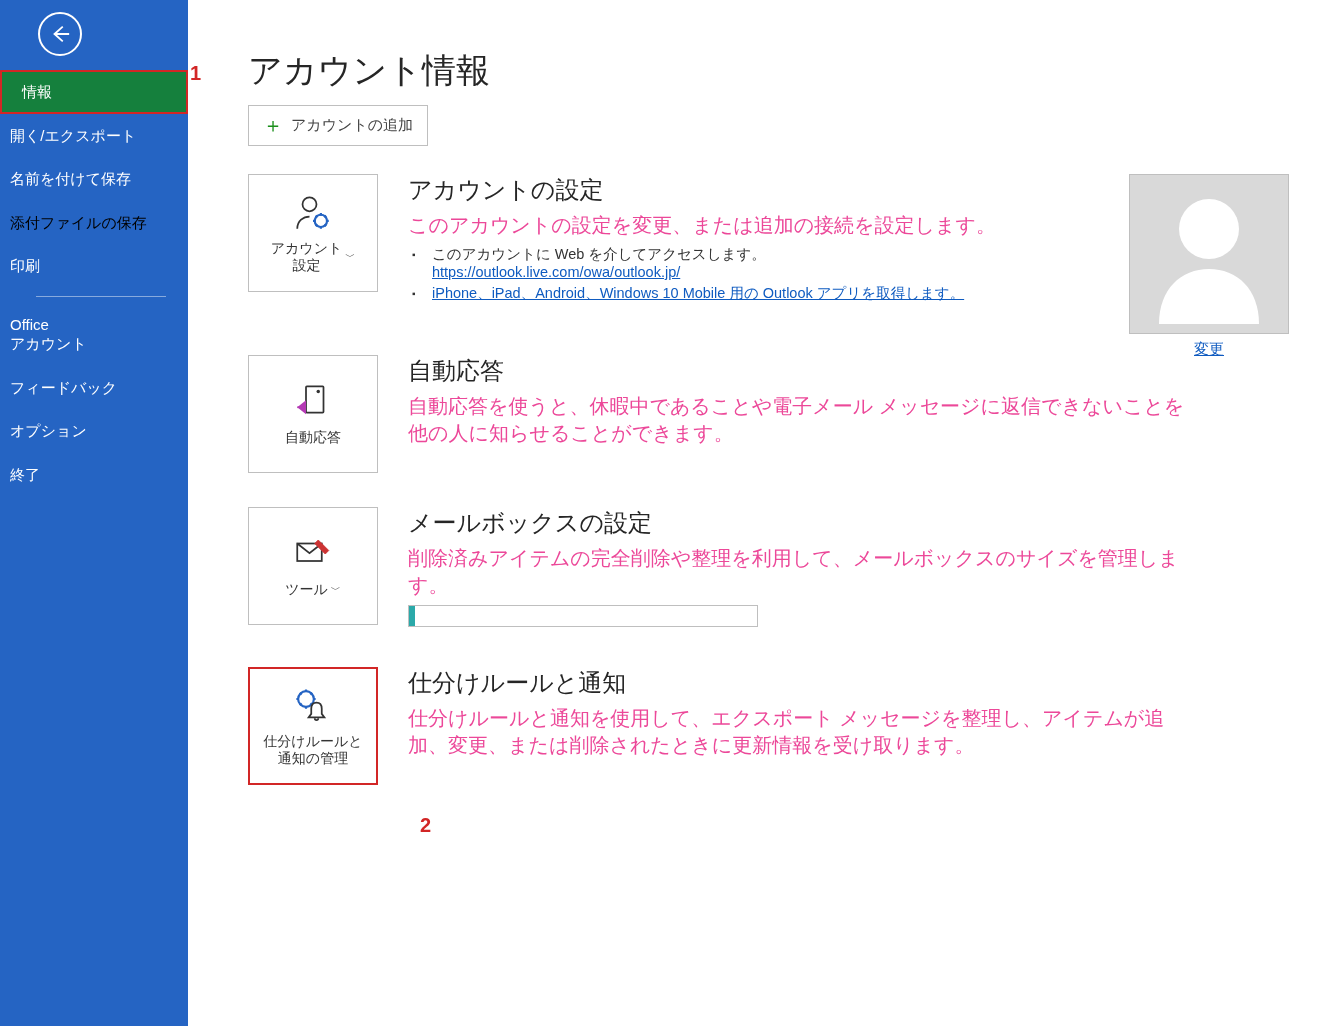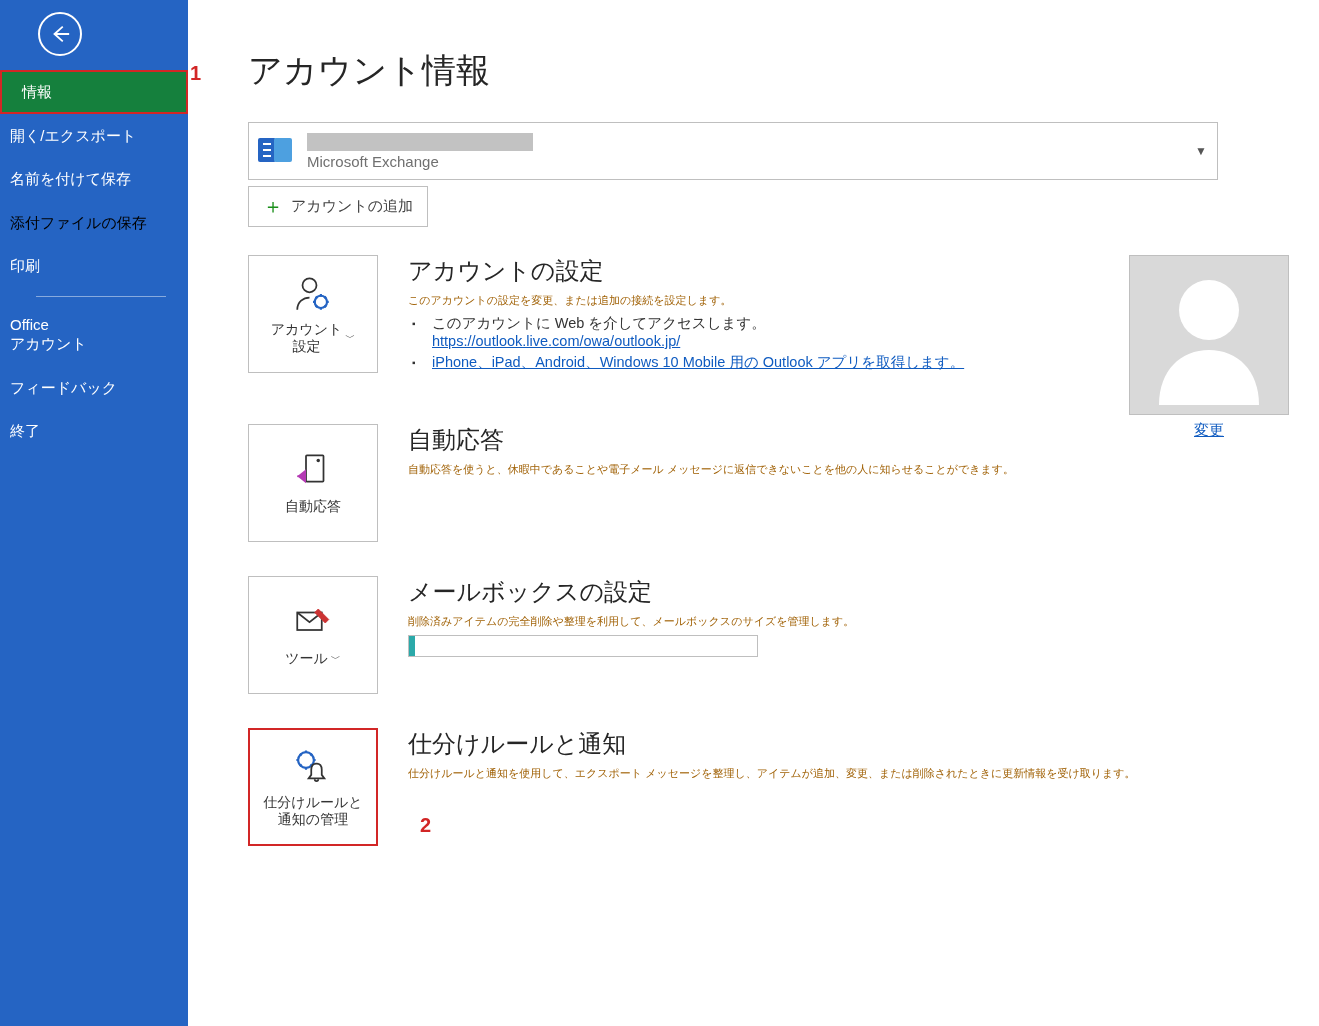--- a/index.html
+++ b/index.html
@@ -62,21 +62,21 @@
     .main {
       flex: 1;
       padding: 48px 30px 30px 60px;
       position: relative;
       overflow: hidden;
     }
     .page-title {
       font-size: 34px;
       font-weight: 400;
       color: #262626;
-      margin-bottom: 28px;
+      margin-bottom: 11px;
     }
 
     .account-selector {
       display: flex;
       align-items: center;
       border: 1px solid #bfbfbf;
       height: 58px;
       width: 970px;
       padding: 0 10px 0 6px;
       gap: 12px;
@@ -105,21 +105,21 @@
       gap:6px; cursor:pointer; background:#fff;
       font-size:14px; color:#333; text-align:center; line-height:1.25;
     }
     .tile.highlight { border:2px solid #d22626; }
     .tile svg { width:42px; height:42px; }
     .tile-label { display:flex; align-items:center; gap:3px; }
     .tile .chev { font-size:10px; color:#555; }
 
     .section-body { flex:1; max-width:780px; }
     .section-title { font-size:24px; color:#262626; margin-bottom:6px; }
-    .section-desc { font-size:11px; color:#a16207; margin-bottom:6px; }
+    .section-desc { font-size:20px; color:#ec4899; margin-bottom:6px; }
     .bullets { list-style:none; padding-left:24px; }
     .bullets li { position:relative; margin:4px 0; font-size:14.5px; }
     .bullets li::before { content:"▪"; position:absolute; left:-20px; color:#333; font-size:10px; top:4px; }
     .bullets a, .link { color:#0f5bc0; text-decoration:underline; cursor:pointer; }
 
     .avatar-block {
       position:absolute; right:0; top:0; width:160px; text-align:center;
     }
     .avatar {
       width:160px; height:160px; border:1px solid #bfbfbf;
@@ -153,42 +153,29 @@
   <div class="nav-item">開く/エクスポート</div>
   <div class="nav-item">名前を付けて保存</div>
   <div class="nav-item disabled">添付ファイルの保存</div>
   <div class="nav-item">印刷</div>
 
   <div class="nav-sep"></div>
 
   <div class="nav-item" style="white-space:pre-line">Office
 アカウント</div>
   <div class="nav-item">フィードバック</div>
+  <div class="nav-item">オプション</div>
   <div class="nav-item">終了</div>
 </div>
 
 <div class="main">
   <span class="annot-num annot2">2</span>
 
   <div class="page-title">アカウント情報</div>
 
-  <div class="account-selector">
-    <span class="acct-icon">
-      <svg viewBox="0 0 40 40">
-          <rect x="3" y="8" width="18" height="24" rx="2" fill="#2564c3"></rect>
-          <rect x="19" y="8" width="18" height="24" rx="2" fill="#4da0e0"></rect>
-          <path d="M8 14h8M8 20h8M8 26h8" stroke="#fff" stroke-width="2"></path>
-        </svg>
-    </span>
-    <div class="acct-text">
-      <div class="acct-email"></div>
-      <div class="acct-type">Microsoft Exchange</div>
-    </div>
-    <span class="acct-arrow">▼</span>
-  </div>
 
   <div class="add-account">
     <span class="plus">＋</span>
     <span>アカウントの追加</span>
   </div>
 
   
   <div class="section" style="margin-bottom:48px">
     <div class="tile">
       <svg viewBox="0 0 48 48">

